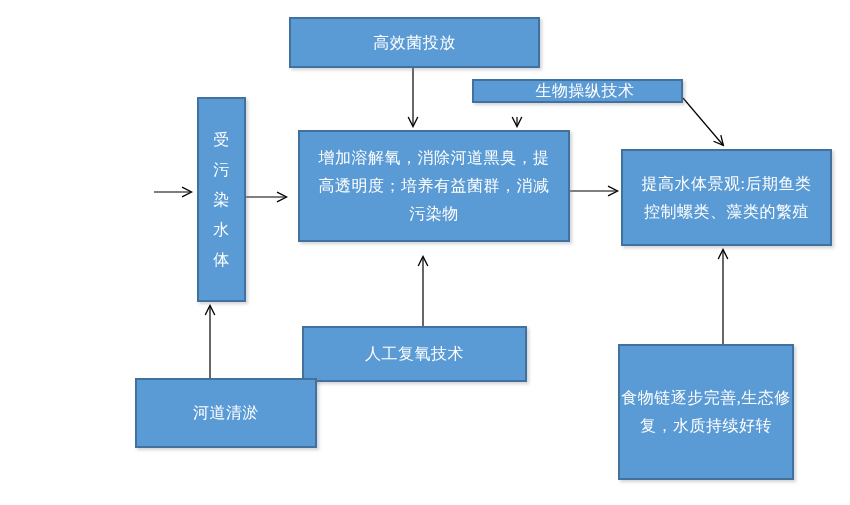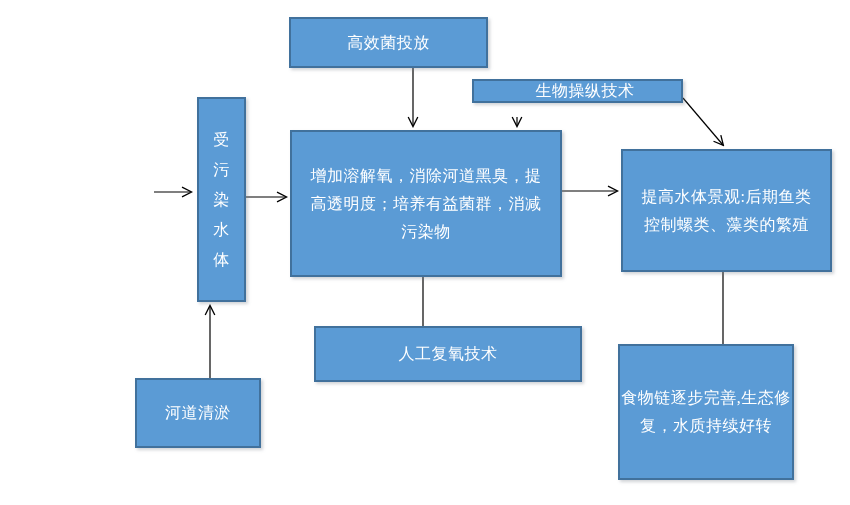--- a/index.html
+++ b/index.html
@@ -38,26 +38,26 @@
     color: #ffffff;
     font-size: 16px;
     line-height: 28px;
     white-space: pre-line;
     letter-spacing: 0.5px;
   }
   
   .n-reduce     { left: 25px;  top: 78px;  width: 129px; height: 230px; }
   .n-polluted   { left: 197px; top: 97px;  width: 49px;  height: 205px; }
   .n-polluted .node-label { line-height: 30px; }
-  .n-bacteria   { left: 289px; top: 17px;  width: 199px; height: 51px; }
+  .n-bacteria   { left: 289px; top: 17px;  width: 251px; height: 51px; }
   .n-bio        { left: 472px; top: 79px;  width: 211px; height: 24px; padding-left: 15px; }
-  .n-center     { left: 290px; top: 130px; width: 272px; height: 147px; }
-  .n-landscape  { left: 621px; top: 149px; width: 211px; height: 123px; }
-  .n-aeration   { left: 314px; top: 326px; width: 268px; height: 56px; align-items: center; }
-  .n-dredging   { left: 135px; top: 378px; width: 126px; height: 70px; }
+  .n-center     { left: 298px; top: 130px; width: 272px; height: 112px; }
+  .n-landscape  { left: 621px; top: 149px; width: 211px; height: 97px; }
+  .n-aeration   { left: 302px; top: 326px; width: 225px; height: 56px; align-items: center; }
+  .n-dredging   { left: 135px; top: 378px; width: 182px; height: 70px; }
   .n-foodchain  { left: 618px; top: 344px; width: 176px; height: 136px; }
 </style>
 </head>
 <body>
 
 <div class="canvas">
 
   <svg class="arrow-layer" width="850" height="505" viewBox="0 0 850 505" xmlns="http://www.w3.org/2000/svg">
     <defs>
       <marker id="arrowhead" viewBox="0 0 10 10" refX="8.5" refY="5" markerWidth="10" markerHeight="10" orient="auto-start-reverse">

